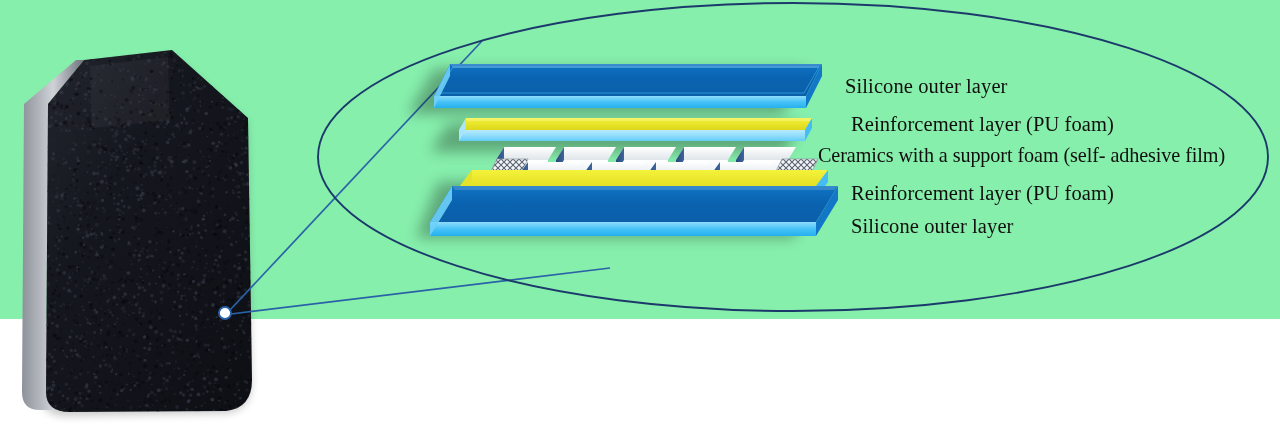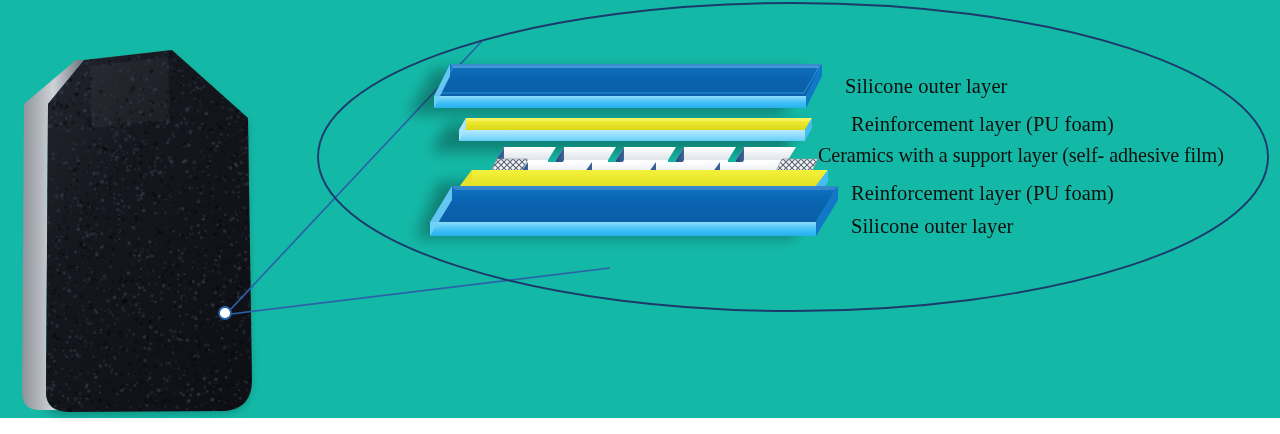--- a/index.html
+++ b/index.html
@@ -1,18 +1,18 @@
 <!DOCTYPE html>
 <html><head>
 <meta charset="utf-8">
 <style>
   html,body{margin:0;padding:0;background:#ffffff;}
   body{width:1280px;height:434px;overflow:hidden;
        font-family:"Liberation Serif","DejaVu Serif",serif;}
-  #stage{position:relative;width:1280px;height:418px;background:#14b8a6;}
+  #stage{position:relative;width:1280px;height:319px;background:#86efac;}
   #stage svg{position:absolute;left:0;top:0;}
   .lbl{position:absolute;white-space:nowrap;color:#100f0d;
        font-family:"Liberation Serif","DejaVu Serif",serif;
        font-size:20.5px;line-height:1;letter-spacing:.1px;}
   .lbl-wide{font-size:20.2px;letter-spacing:-0.1px;}
 </style>
 </head>
 <body>
 
 <div id="stage">
@@ -2818,19 +2818,19 @@
         <polygon points="430,222 452,186 452,200 430,236" fill="#6fd0f8" opacity="0.9"></polygon>
         <polygon points="452,186 838,186 834,190 455,190" fill="#ffffff" opacity="0.16"></polygon>
       </g>
     </g>
   </svg>
 
   <div class="lbl" style="left:845px;top:76px;">Silicone outer layer</div>
 
   <div class="lbl" style="left:851px;top:114px;">Reinforcement layer (PU foam)</div>
 
-  <div class="lbl lbl-wide" style="left:818px;top:145px;">Ceramics with a support layer (self- adhesive film)</div>
+  <div class="lbl lbl-wide" style="left:818px;top:145px;">Ceramics with a support foam (self- adhesive film)</div>
 
   <div class="lbl" style="left:851px;top:183px;">Reinforcement layer (PU foam)</div>
 
   <div class="lbl" style="left:851px;top:216px;">Silicone outer layer</div>
 
 </div>
 
 </body></html>

